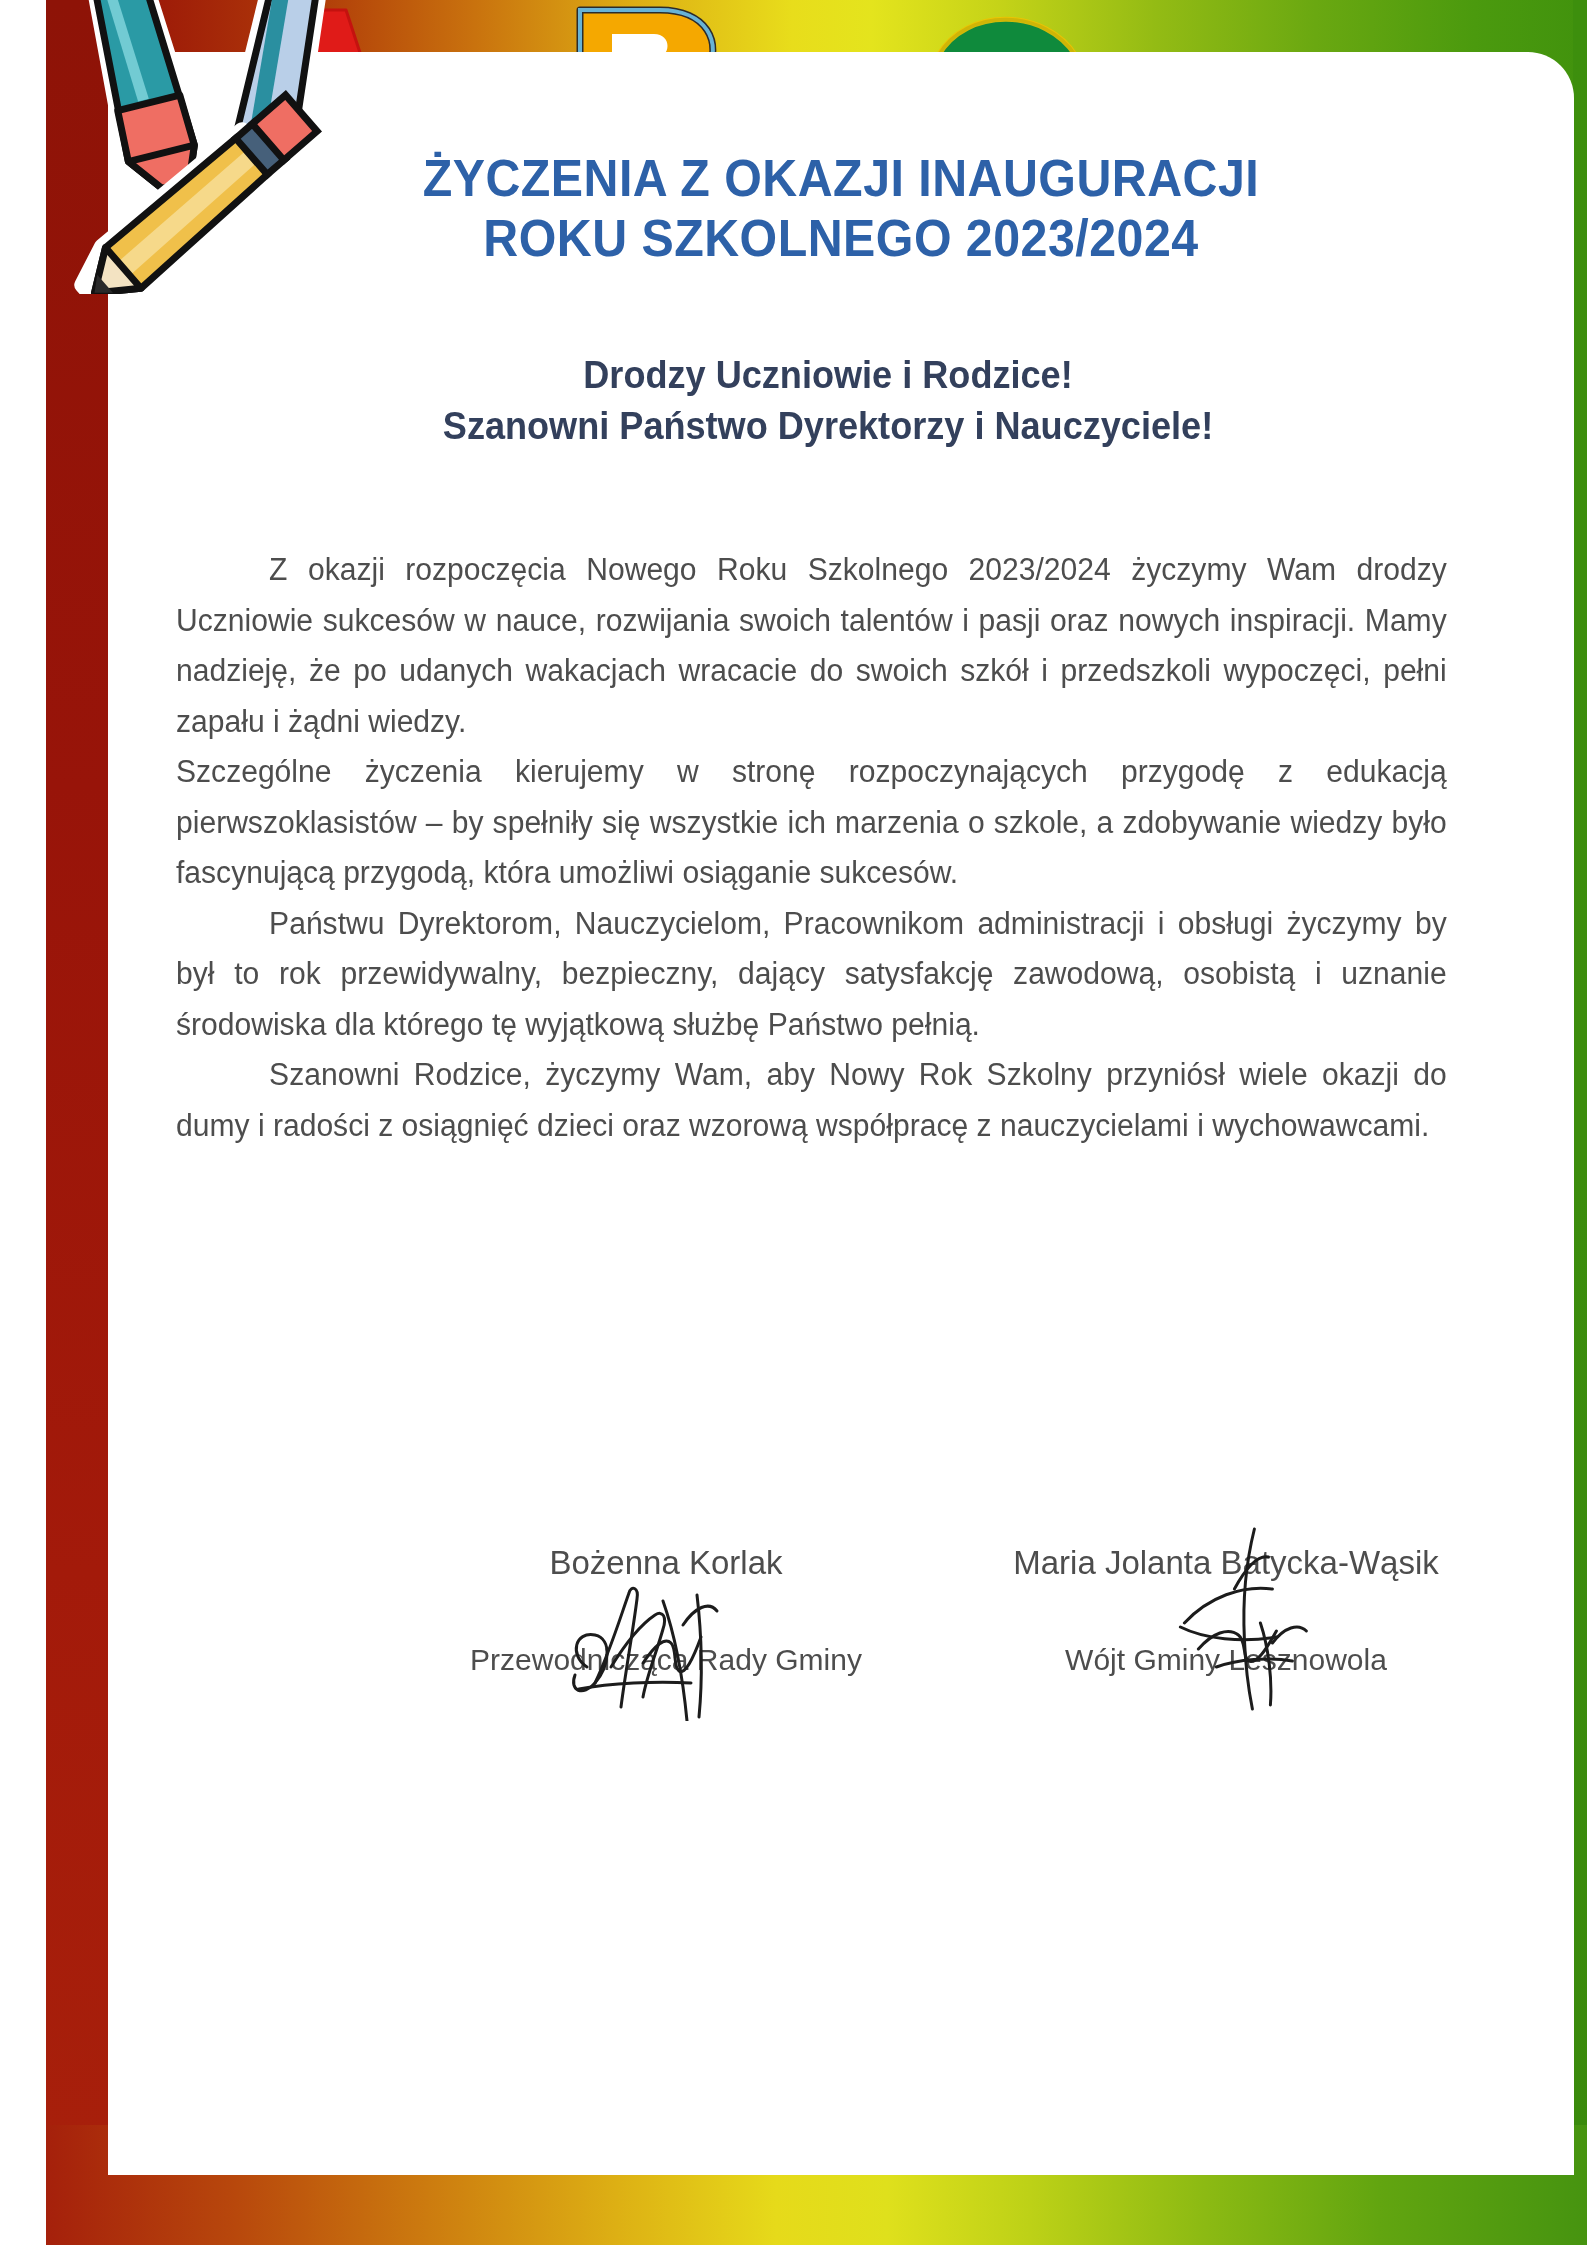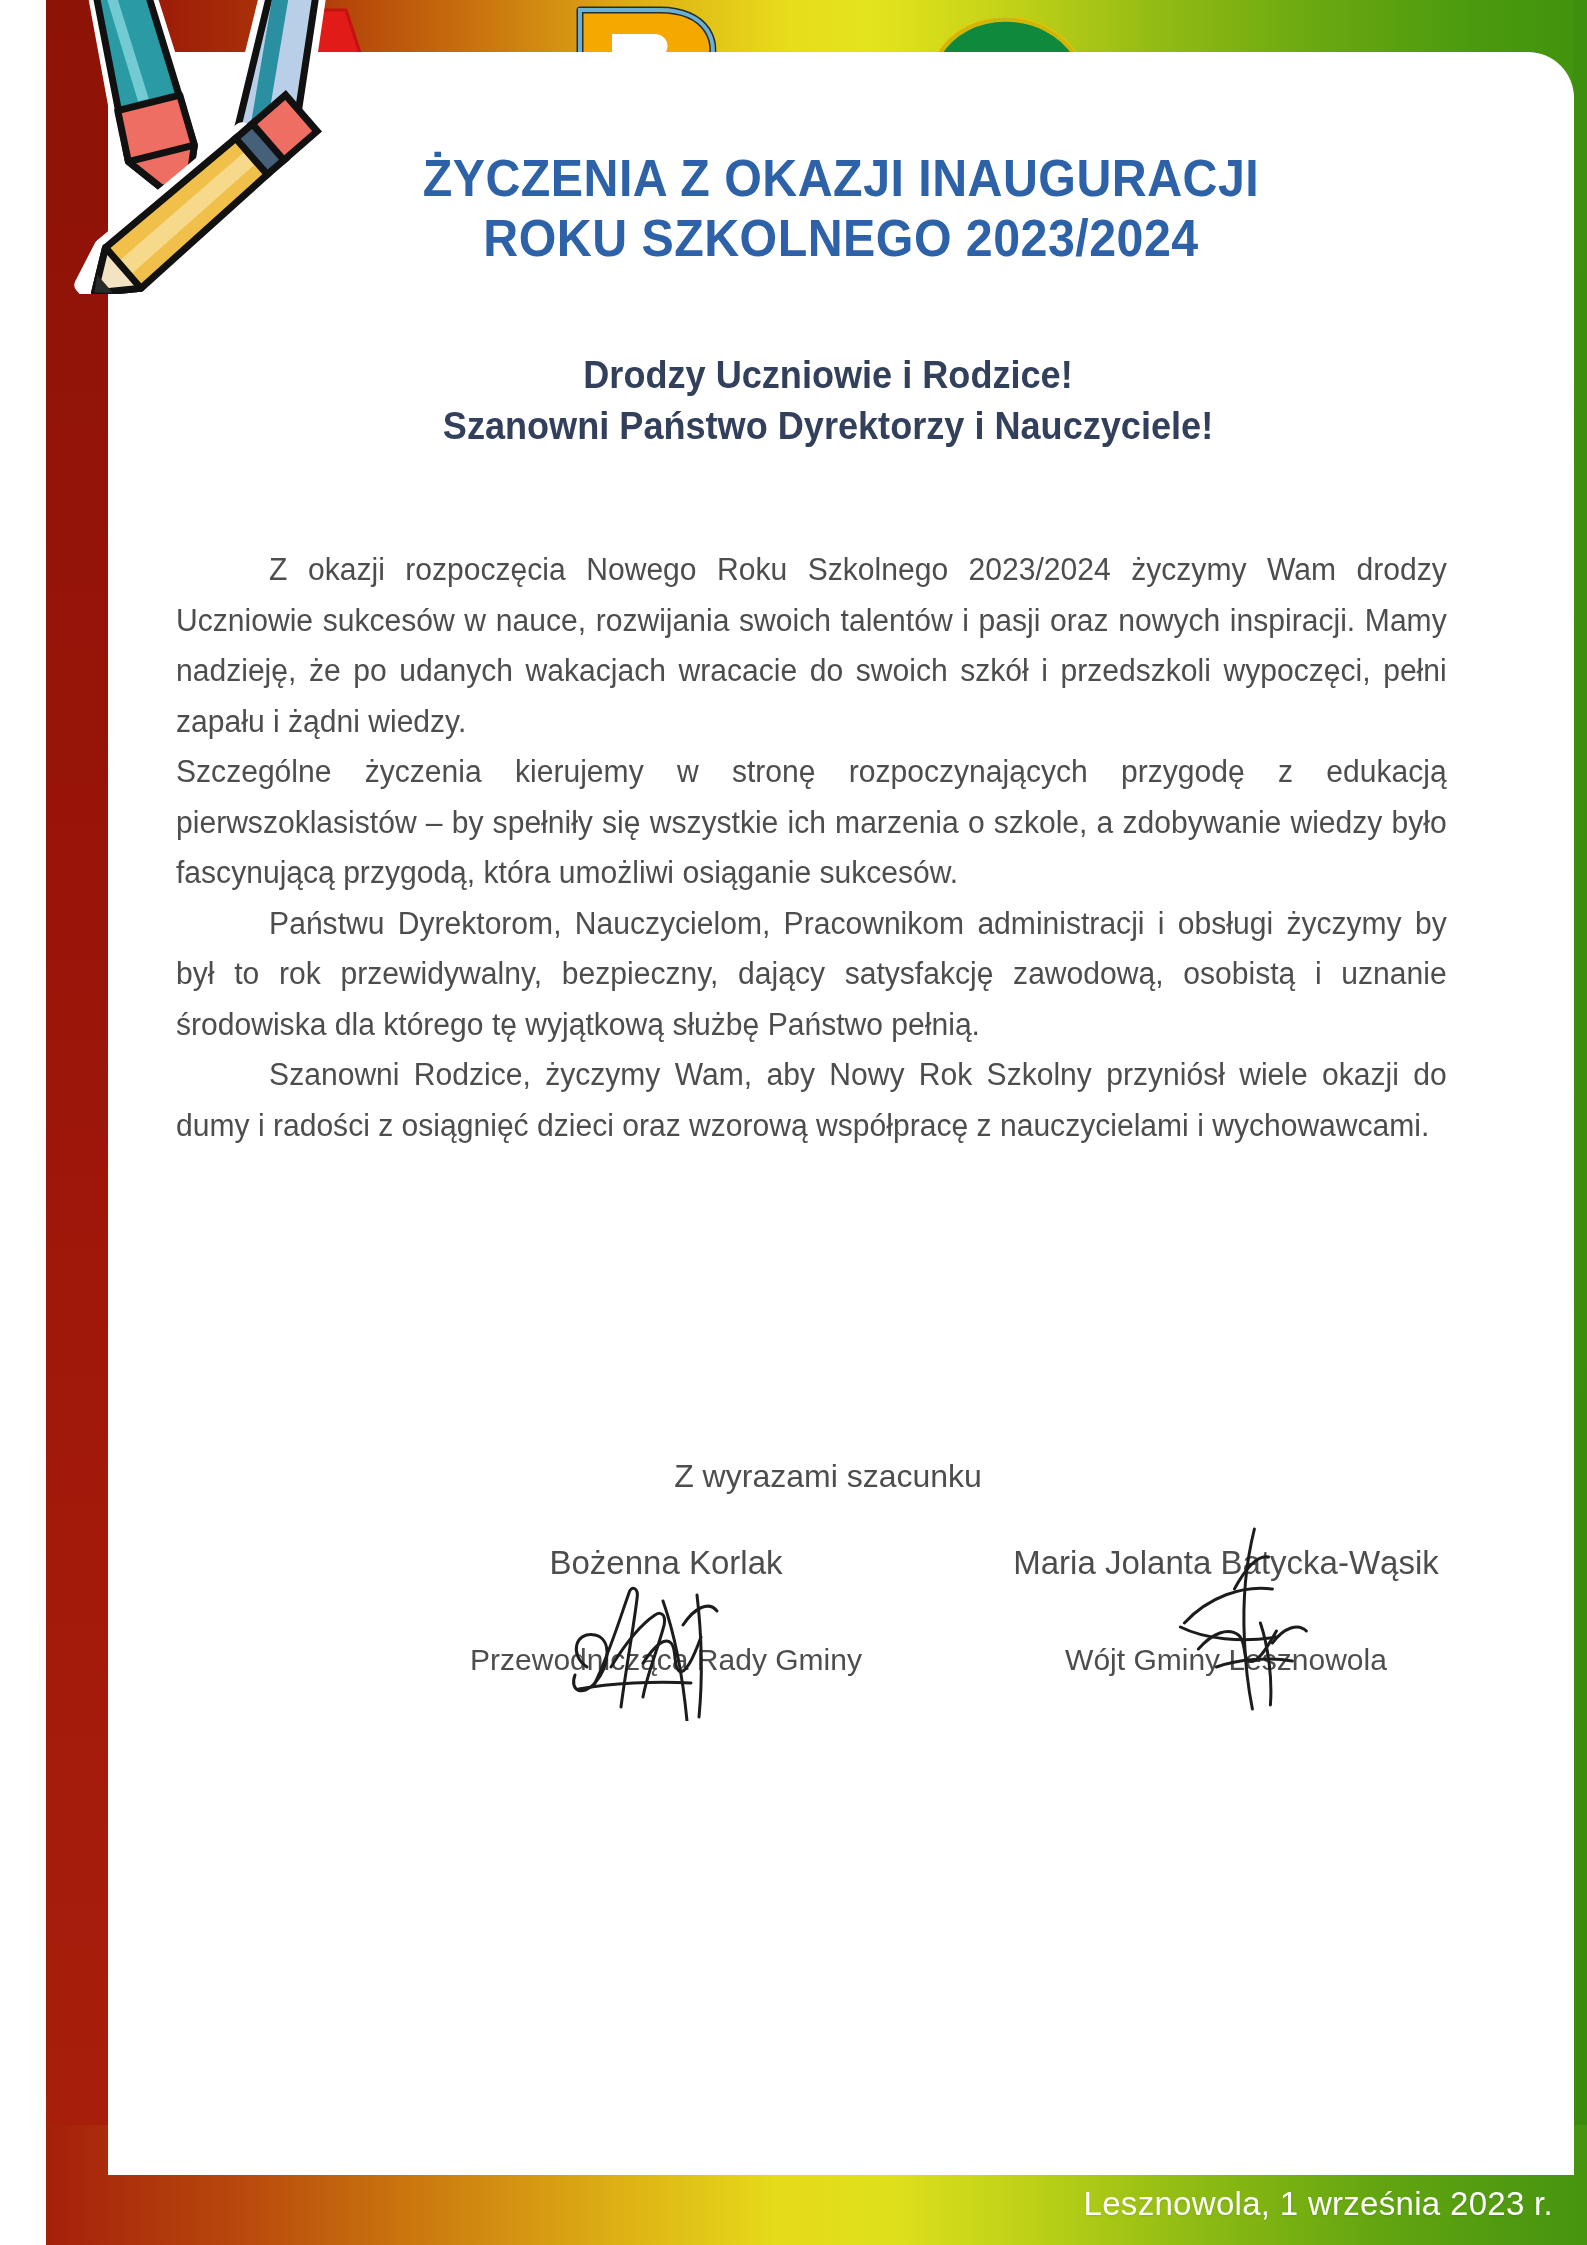--- a/index.html
+++ b/index.html
@@ -191,21 +191,20 @@
 
   
   <div class="body">
     <p class="indent">Z okazji rozpoczęcia Nowego Roku Szkolnego 2023/2024 życzymy Wam drodzy Uczniowie sukcesów w nauce, rozwijania swoich talentów i pasji oraz nowych inspiracji. Mamy nadzieję, że po udanych wakacjach wracacie do swoich szkół i przedszkoli wypoczęci, pełni zapału i żądni wiedzy.</p>
     <p>Szczególne życzenia kierujemy w stronę rozpoczynających przygodę z edukacją pierwszoklasistów – by spełniły się wszystkie ich marzenia o szkole, a zdobywanie wiedzy było fascynującą przygodą, która umożliwi osiąganie sukcesów.</p>
     <p class="indent">Państwu Dyrektorom, Nauczycielom, Pracownikom administracji i obsługi życzymy by był to rok przewidywalny, bezpieczny, dający satysfakcję zawodową, osobistą i uznanie środowiska dla którego tę wyjątkową służbę Państwo pełnią.</p>
     <p class="indent">Szanowni Rodzice, życzymy Wam, aby Nowy Rok Szkolny przyniósł wiele okazji do dumy i radości z osiągnięć dzieci oraz wzorową współpracę z nauczycielami i wychowawcami.</p>
   </div>
 
   
-  <div class="closing">Z wyrazami szacunku</div>
 
   <div class="sig-row">
     <div class="sig-col left">
       <div class="sig-name">Bożenna Korlak</div>
       <svg class="sig-scribble" viewBox="0 0 230 150">
         <g fill="none" stroke="#1c1c1c" stroke-width="3" stroke-linecap="round">
           <path d="M36,96 C18,84 24,60 44,64 C62,68 58,96 44,112 C32,126 18,120 24,104"></path>
           <path d="M44,112 C60,78 70,44 78,22 C80,14 88,16 86,28 C82,60 74,104 70,136"></path>
           <path d="M60,96 C76,70 92,52 104,44 C112,39 116,46 112,58 C106,80 96,104 92,126"></path>
           <path d="M92,92 C104,74 114,66 120,72 C126,78 122,96 128,100 C134,104 142,88 150,66"></path>
@@ -368,15 +367,14 @@
       <path d="M150,78 C136,70 120,76 116,90 C112,104 120,112 116,126 C112,142 118,160 132,170 C146,180 166,176 172,162 C178,148 168,138 162,130 C158,124 160,112 164,106 C170,96 164,84 150,78 Z"></path>
       <path d="M116,92 C108,86 102,90 104,98 C106,106 114,106 118,100 Z" fill="#1f6b4d"></path>
       <path d="M104,96 L96,100 L104,104" fill="#c8281e" stroke="#c8281e"></path>
       <circle cx="126" cy="88" r="2.6" fill="#111" stroke="none"></circle>
       <path d="M150,100 C164,94 178,104 176,122 C174,138 160,146 150,140 C158,130 160,112 150,100 Z" fill="#2a8a61"></path>
       <path d="M120,124 C110,122 104,130 110,136 C116,142 124,136 124,130 Z" fill="#1f6b4d"></path>
       <path d="M128,170 C118,182 122,198 136,200 C150,202 156,190 150,182" fill="#1f6b4d"></path>
     </g>
   </svg>
 
-  <div class="datestamp">Lesznowola, 1 września 2023 r.</div>
 
 </div>
 
 </body></html>

